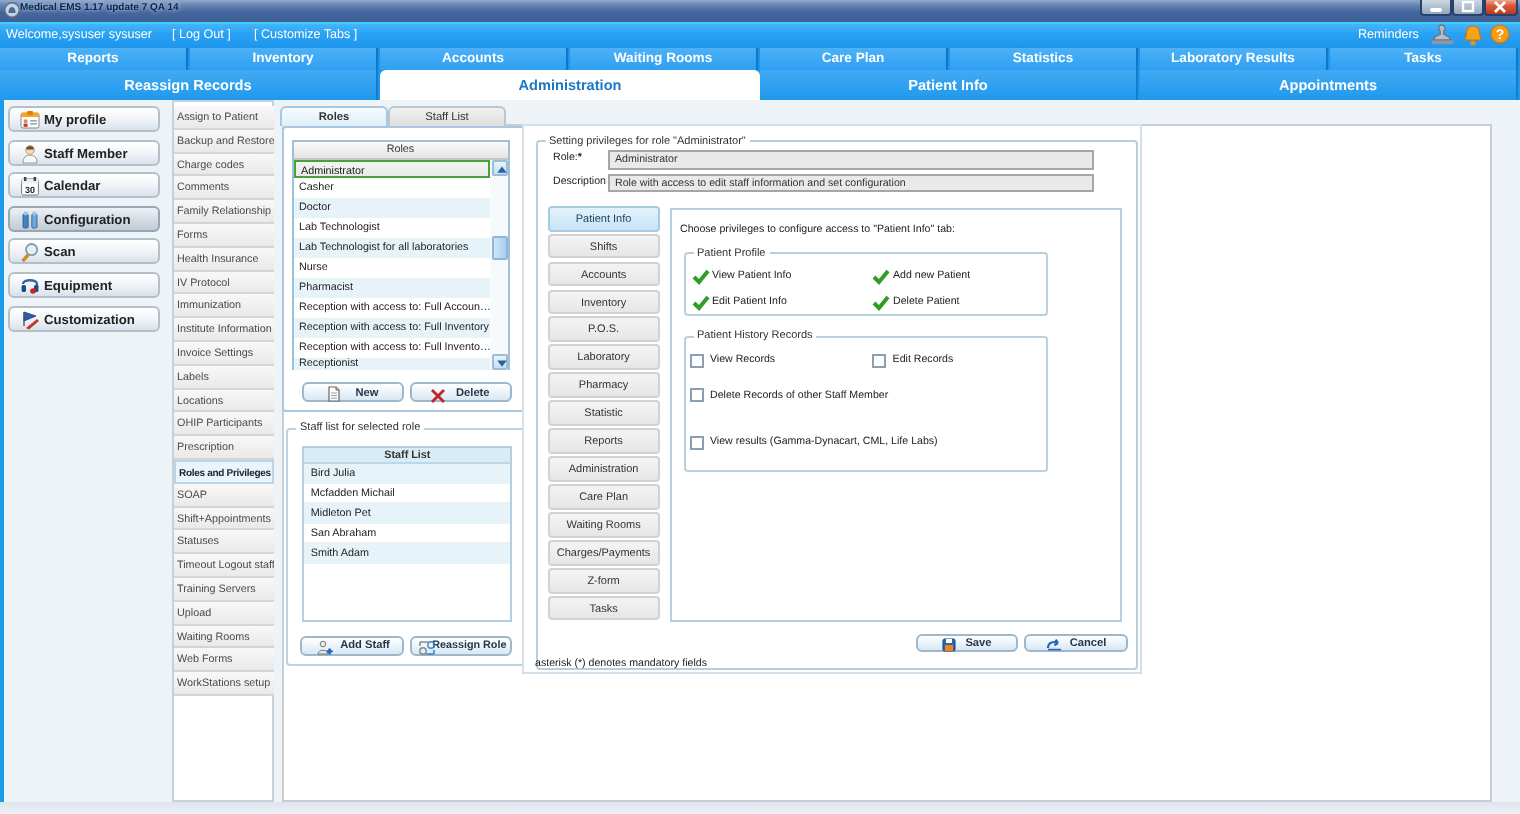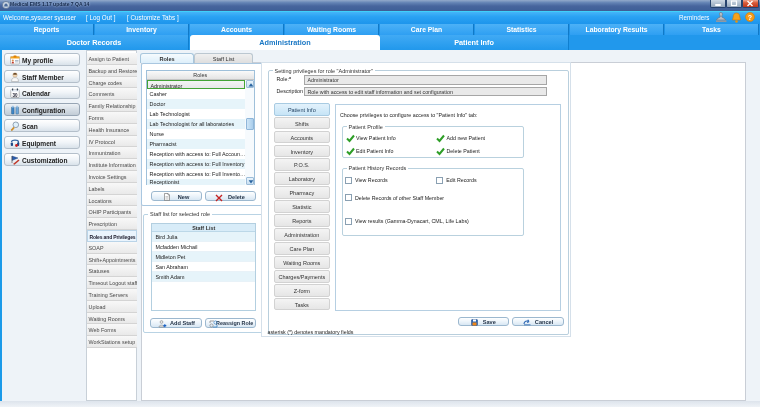--- a/index.html
+++ b/index.html
@@ -114,23 +114,24 @@
 <div class="t1" style="left:0px;">Reports</div>
 <div class="t1" style="left:95px;">Inventory</div>
 <div class="t1" style="left:190px;">Accounts</div>
 <div class="t1" style="left:285px;">Waiting Rooms</div>
 <div class="t1" style="left:380px;">Care Plan</div>
 <div class="t1" style="left:475px;">Statistics</div>
 <div class="t1" style="left:570px;">Laboratory Results</div>
 <div class="t1" style="left:665px;">Tasks</div>
 </div>
 <div class="abs" id="row2">
-<div class="t2" style="left:0px;">Doctor Records</div>
+<div class="t2" style="left:0px;">Reassign Records</div>
 <div class="t2 t2sel" style="left:190px;width:190px;">Administration</div>
 <div class="t2" style="left:380px;">Patient Info</div>
+<div class="t2" style="left:570px;">Appointments</div>
 </div>
 <div class="abs" id="bluestrip"></div>
 
 <div class="abs sbtn" style="top:53px;">
     <svg class="ic" viewBox="0 0 10 10">
       <rect x="0.5" y="1.5" width="9" height="7.5" rx="1" fill="#fff" stroke="#888" stroke-width="0.5"></rect>
       <rect x="0.5" y="1.5" width="9" height="2" fill="#f5a623"></rect>
       <rect x="3.5" y="0.5" width="3" height="2" rx="0.5" fill="#e08000"></rect>
       <circle cx="2.8" cy="5.6" r="1" fill="#d98c50"></circle>
       <rect x="1.8" y="6.8" width="2" height="1.6" fill="#c0392b"></rect>

